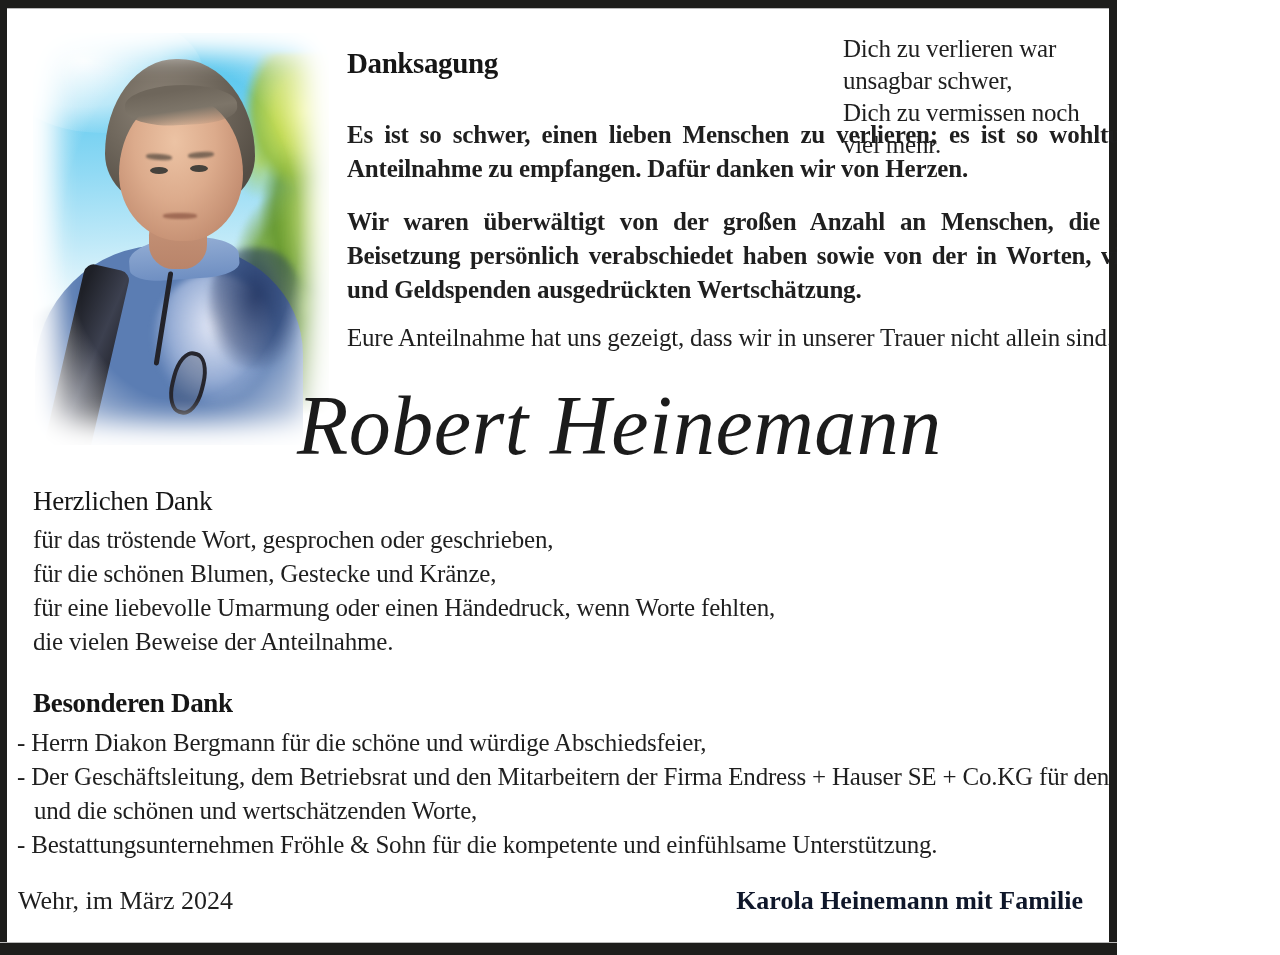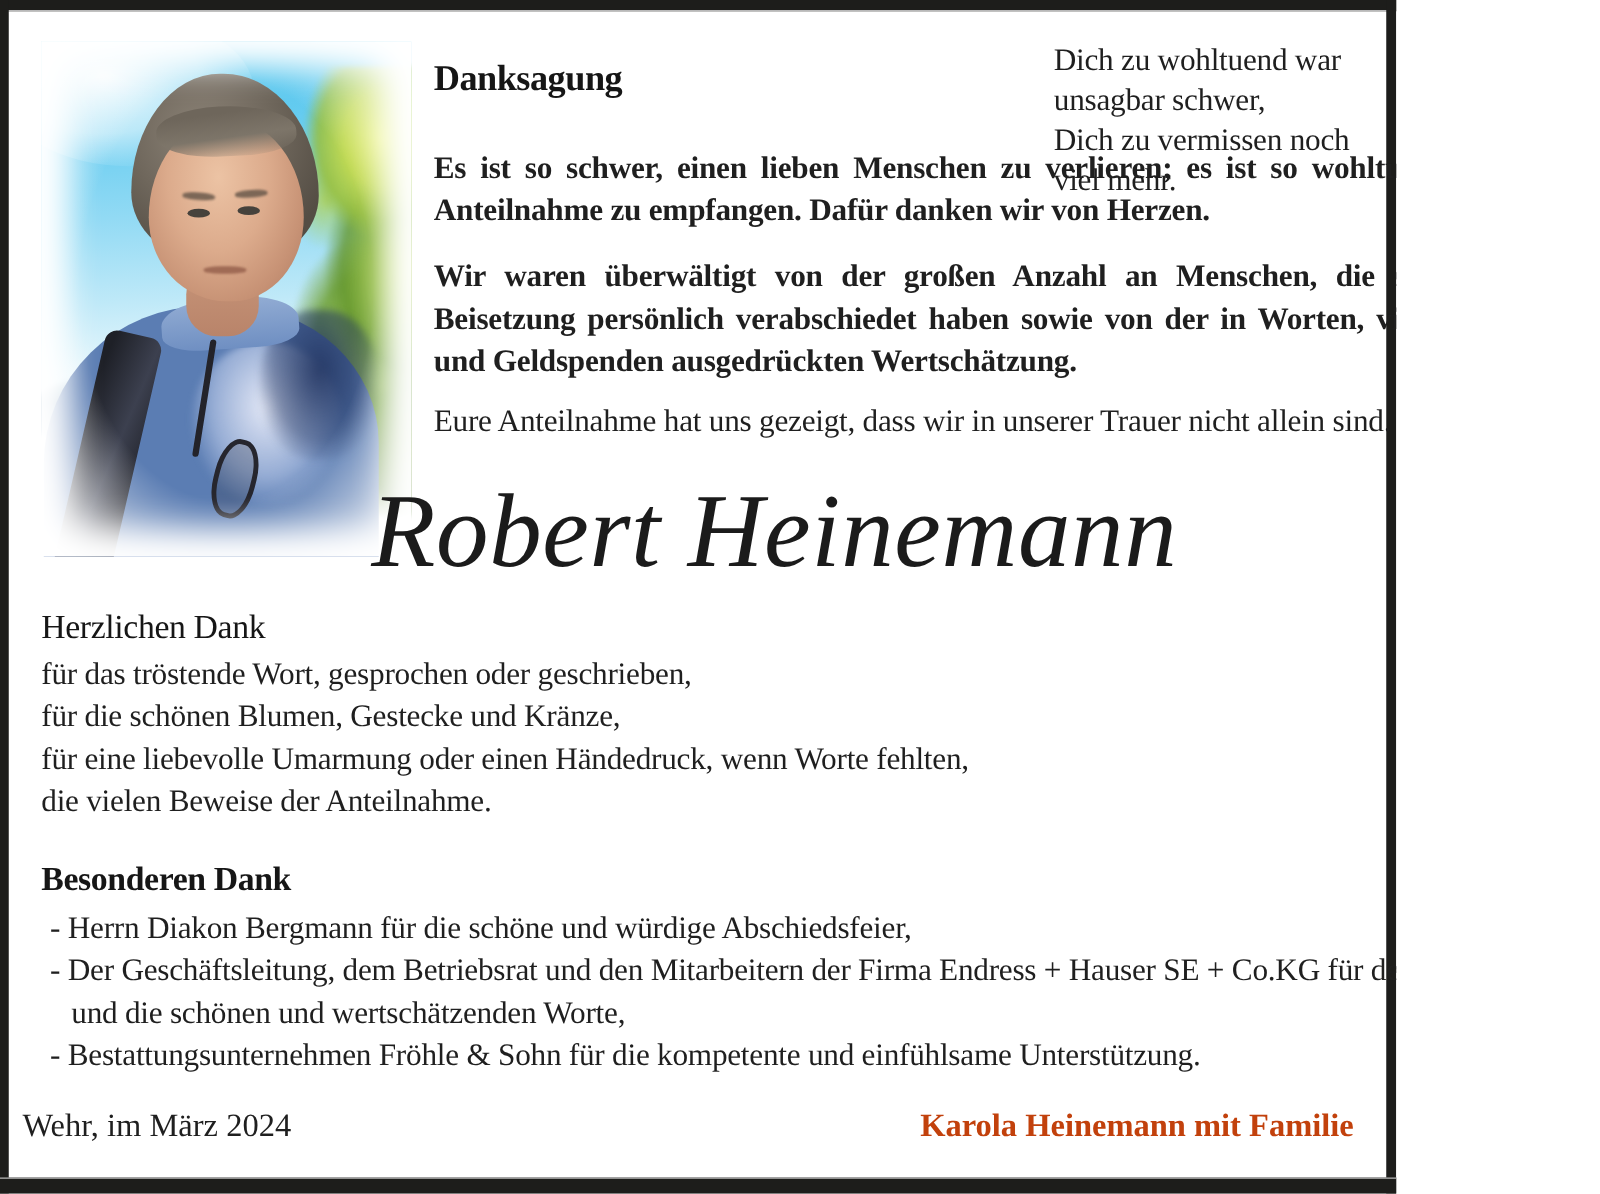--- a/index.html
+++ b/index.html
@@ -23,24 +23,24 @@
   .heading{position:absolute;left:347px;top:47px;font-size:29px;font-weight:bold;letter-spacing:-0.4px;color:#161616;}
   .epigraph{position:absolute;left:843px;top:33px;font-size:25px;line-height:32px;letter-spacing:-0.2px;}
   .p1{left:347px;top:118px;width:900px;}
   .p2{left:347px;top:205px;width:900px;}
   .p3{left:347px;top:321px;width:900px;}
   .name{position:absolute;left:297px;top:382px;width:920px;
         font-style:italic;font-size:84px;line-height:88px;letter-spacing:0.5px;color:#1b1b1b;}
   .h-title{position:absolute;left:33px;top:486px;font-size:27px;font-weight:normal;letter-spacing:-0.3px;color:#161616;}
   .h-lines{left:33px;top:523px;width:1200px;line-height:34px;}
   .b-title{position:absolute;left:33px;top:688px;font-size:27px;font-weight:bold;letter-spacing:-0.3px;color:#161616;}
-  .b-items{left:40px;top:726px;width:1190px;line-height:34px;}
+  .b-items{left:17px;top:726px;width:1190px;line-height:34px;}
   .b-item{padding-left:17px;text-indent:-17px;}
   .foot-left{position:absolute;left:18px;top:886px;font-size:26px;}
-  .foot-right{position:absolute;right:34px;top:886px;font-size:26px;font-weight:bold;color:#c2410c;text-align:right;}
+  .foot-right{position:absolute;right:34px;top:886px;font-size:26px;font-weight:bold;color:#0f172a;text-align:right;}
 
   
   .photo{position:absolute;left:33px;top:33px;width:296px;height:412px;overflow:hidden;background:#fff;}
   .photo *{position:absolute;}
   .ph-sky{left:0;top:0;width:296px;height:412px;
     background:linear-gradient(178deg,#4cc2ec 0%,#66ccf0 16%,#92daf4 34%,#bfe9f8 50%,#e4f6fc 62%,#ffffff 78%);}
   .ph-cloud{left:-30px;top:-20px;width:200px;height:120px;border-radius:50%;
     background:radial-gradient(ellipse at 40% 40%,rgba(255,255,255,0.95) 0%,rgba(255,255,255,0.55) 45%,rgba(255,255,255,0) 75%);}
   .ph-hills{left:-8px;top:268px;width:130px;height:60px;border-radius:45%;
     background:linear-gradient(180deg,rgba(150,175,200,0) 0%,#9db6c9 35%,#b9cddd 65%,rgba(255,255,255,0) 100%);
@@ -128,21 +128,21 @@
     <div class="ph-eye l"></div>
     <div class="ph-eye r"></div>
     <div class="ph-mouth"></div>
     <div class="ph-glasses"></div>
     <div class="ph-glasses2"></div>
     <div class="ph-vignette"></div>
   </div>
 
   <div class="heading">Danksagung</div>
   <div class="epigraph">
-    <div>Dich zu wohltuend war unsagbar schwer,</div>
+    <div>Dich zu verlieren war unsagbar schwer,</div>
     <div>Dich zu vermissen noch viel mehr.</div>
   </div>
 
   <div class="txt p1 justify">Es ist so schwer, einen lieben Menschen zu verlieren; es ist so wohltuend, so viel Anteilnahme zu empfangen. Dafür danken wir von Herzen.</div>
   <div class="txt p2 justify">Wir waren überwältigt von der großen Anzahl an Menschen, die sich an der Beisetzung persönlich verabschiedet haben sowie von der in Worten, vielen Karten und Geldspenden ausgedrückten Wertschätzung.</div>
   <div class="txt p3">Eure Anteilnahme hat uns gezeigt, dass wir in unserer Trauer nicht allein sind.</div>
 
   <div class="name">Robert Heinemann</div>
 
   <div class="h-title">Herzlichen Dank</div>

